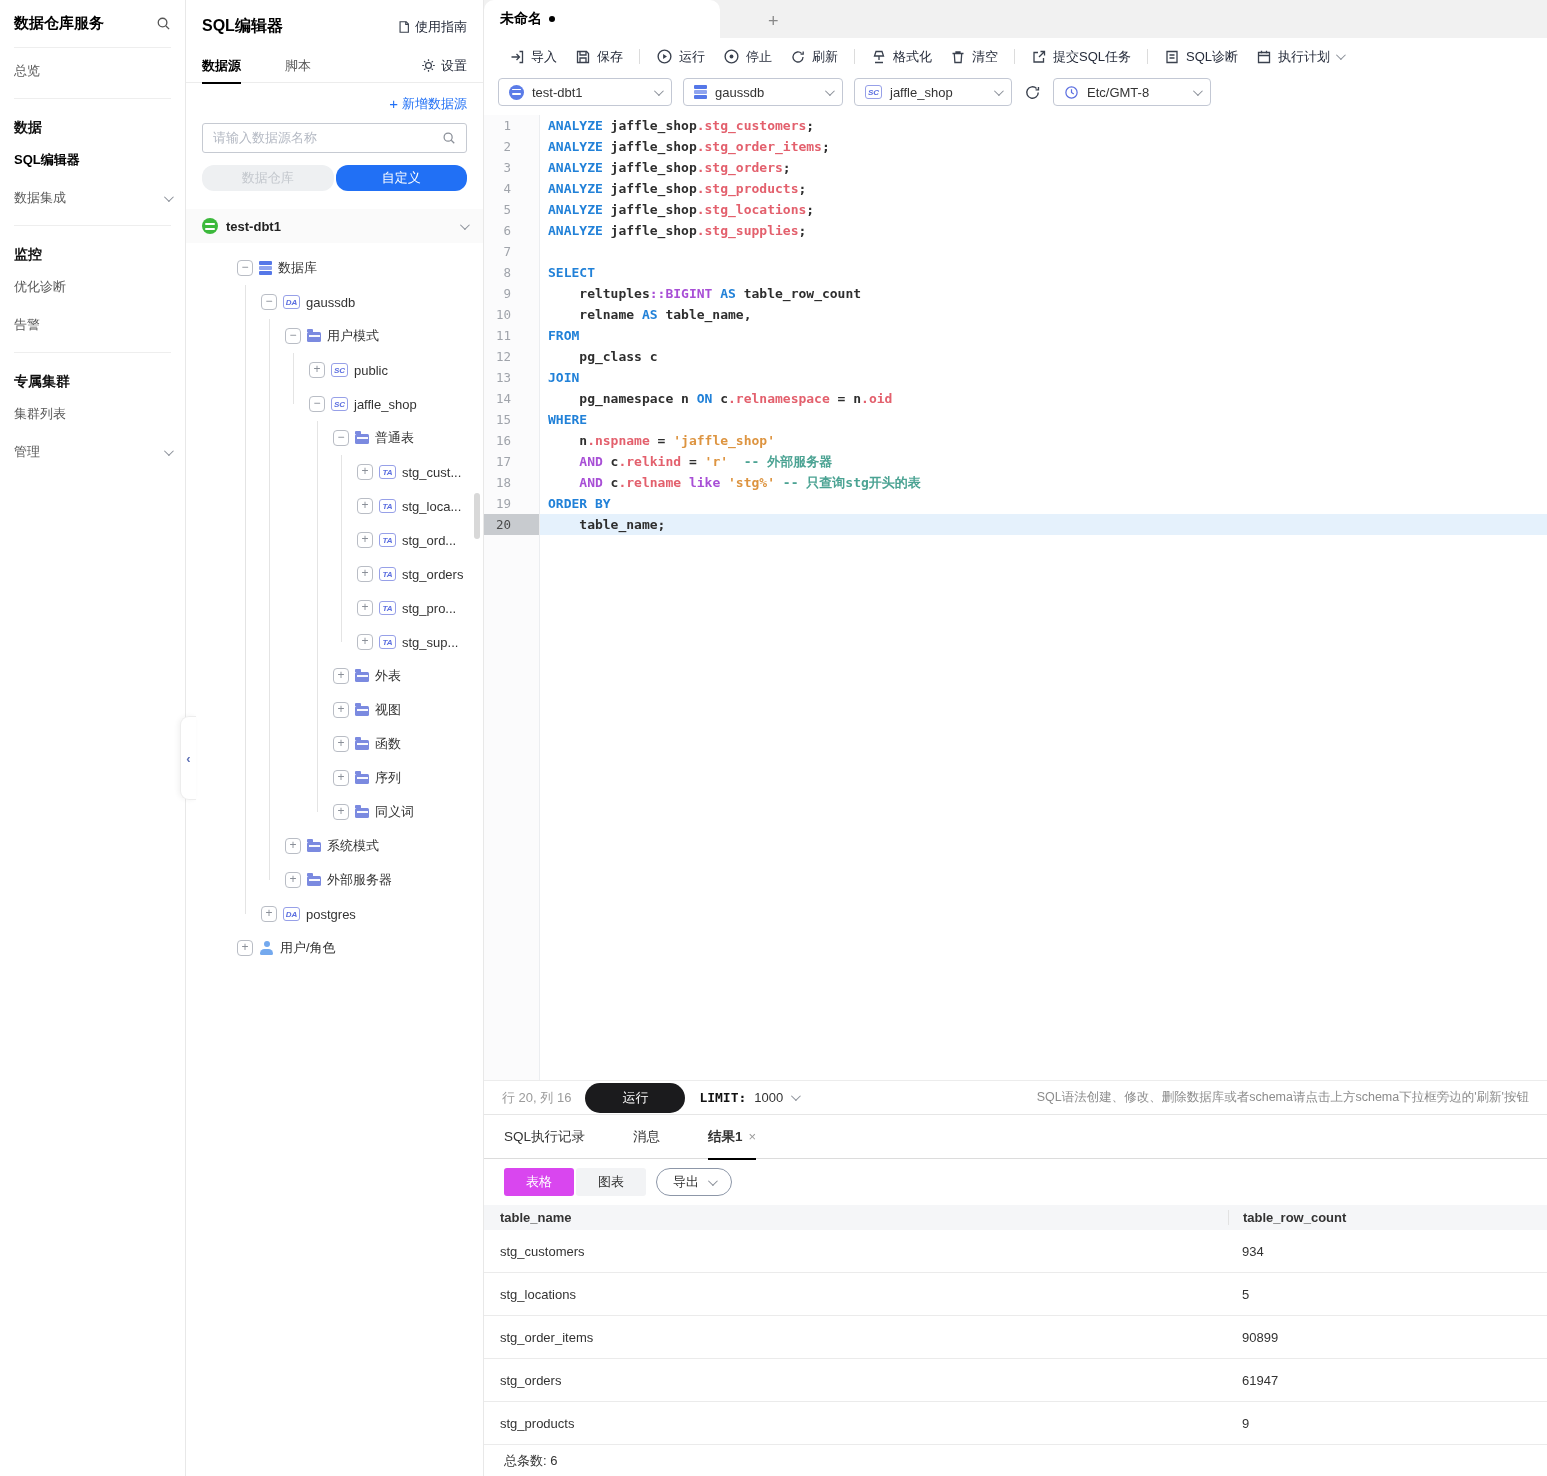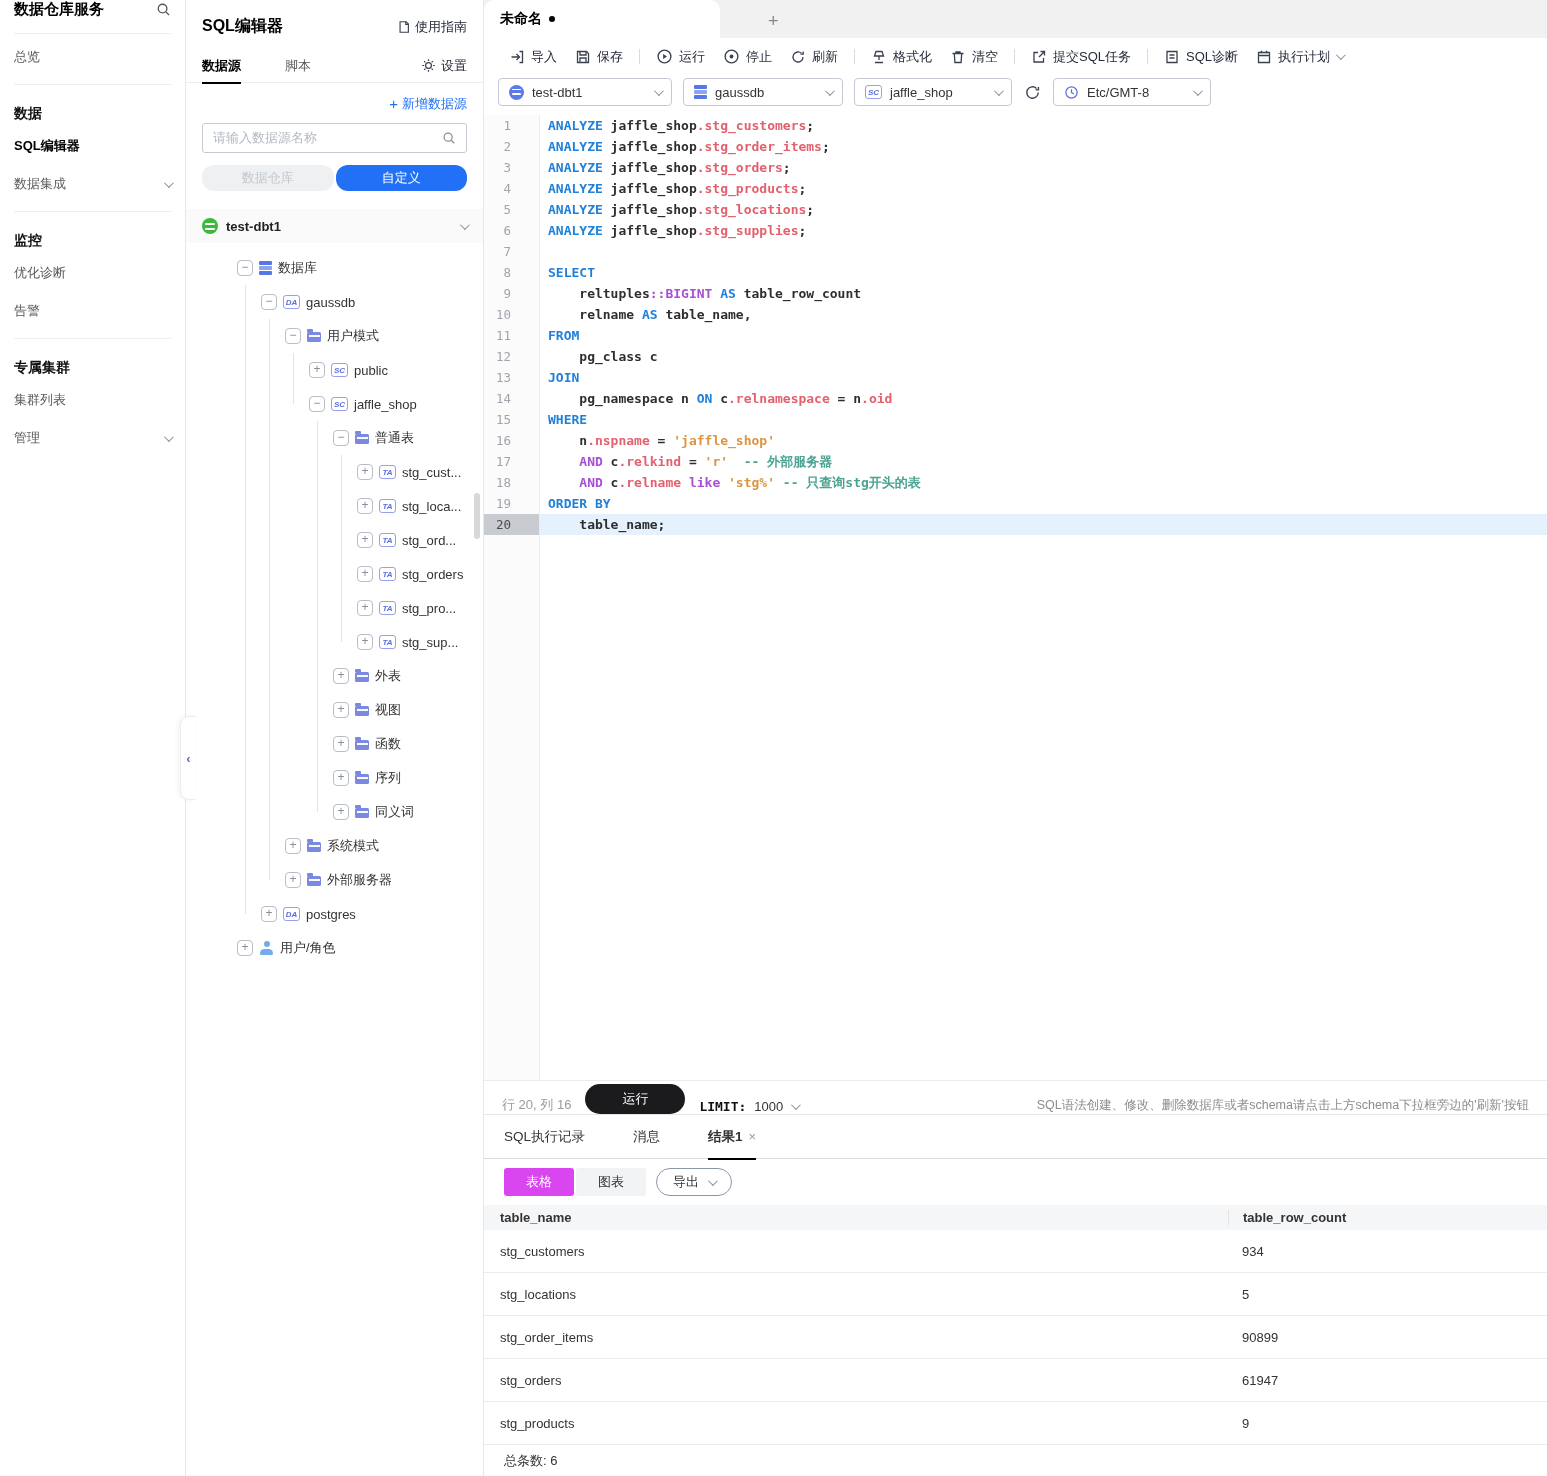--- a/index.html
+++ b/index.html
@@ -2,21 +2,21 @@
 <html><head>
 <meta charset="utf-8">
 <style>
   * { margin:0; padding:0; box-sizing:border-box; }
   html,body { width:1547px; height:1476px; overflow:hidden; }
   body { font-family:"Liberation Sans","DejaVu Sans",sans-serif; font-size:13px; color:#333; background:#fff; display:flex; position:relative; }
   svg { display:block; }
   .icon { flex:none; }
 
   
-  .sidebar { width:186px; flex:none; border-right:1px solid #e8e8e8; background:#fff; }
+  .sidebar { width:186px; flex:none; border-right:1px solid #e8e8e8; padding-top:14px; background:#fff; }
   .sb-title-row { display:flex; align-items:center; justify-content:space-between; padding:0 14px 14px 14px; }
   .sb-title { font-size:15px; font-weight:bold; color:#000; }
   .sb-div { height:1px; background:#eeeeee; margin:0 14px; }
   .sb-group { padding:4px 0 8px 0; }
   .sb-header { font-size:14px; font-weight:bold; color:#111; padding:16px 14px 4px 14px; }
   .sb-item { display:flex; align-items:center; justify-content:space-between; padding:10px 14px; font-size:13px; color:#595959; cursor:pointer; }
   .sb-item.active { font-weight:bold; color:#000; }
   .chev { width:7px; height:7px; border-right:1.4px solid #8a8f98; border-bottom:1.4px solid #8a8f98; transform:rotate(45deg) translateY(-2px); display:inline-block; }
 
   
@@ -86,21 +86,21 @@
   .code-wrap { flex:1; display:flex; overflow:hidden; font-family:"DejaVu Sans Mono",monospace; font-size:13px; }
   .gutter-col { width:56px; flex:none; background:#fbfbfc; border-right:1px solid #ebedf0; }
   .code-col { flex:1; min-width:0; }
   .ln { height:21px; line-height:21px; text-align:right; padding-right:28px; color:#a0a4ab; font-size:12.5px; }
   .ln.active { background:#c8cbcf; color:#4a4a4a; }
   .cl { height:21px; line-height:21px; padding-left:8px; white-space:pre; font-weight:bold; }
   .cl.active { background:#e5f1fc; }
   .tk-kw { color:#2181d8; } .tk-op { color:#a84fd6; } .tk-pr { color:#e3606d; font-weight:600; }
   .tk-str { color:#dd9440; } .tk-cm { color:#4ba393; } .tk-pl { color:#2e2e2e; }
 
-  .statusbar { height:34px; flex:none; border-top:1px solid #ececec; display:flex; align-items:flex-end; gap:14px; padding:0 18px; }
+  .statusbar { height:34px; flex:none; border-top:1px solid #ececec; display:flex; align-items:center; gap:14px; padding:12px 18px; }
   .pos-text { color:#9b9b9b; }
   .run-pill { width:100px; height:30px; border-radius:15px; background:#1b1b1d; color:#fff; display:flex; align-items:center; justify-content:center; cursor:pointer; }
   .limit-wrap { display:flex; align-items:center; gap:8px; cursor:pointer; }
   .limit-lbl { font-family:"DejaVu Sans Mono",monospace; font-weight:bold; color:#111; }
   .status-hint { flex:1; text-align:right; color:#8c8c8c; font-size:12.5px; white-space:nowrap; overflow:hidden; }
 
   .results { flex:none; border-top:1px solid #e6e6e6; display:flex; flex-direction:column; }
   .rtabs { height:44px; display:flex; align-items:center; gap:48px; padding:0 20px; border-bottom:1px solid #dcdcdc; }
   .rtab { height:44px; display:flex; align-items:center; gap:6px; color:#333; font-size:13.5px; position:relative; cursor:pointer; }
   .rtab.active { font-weight:bold; }

